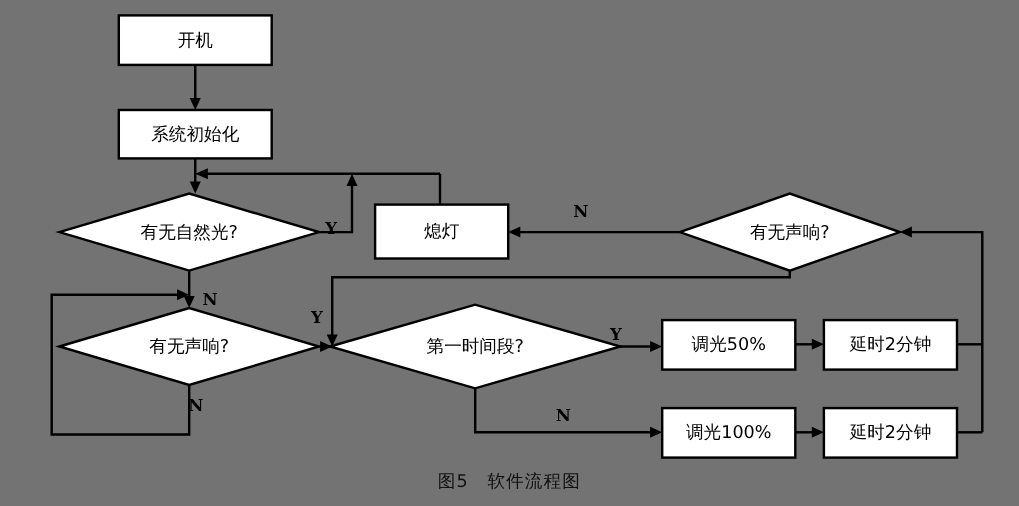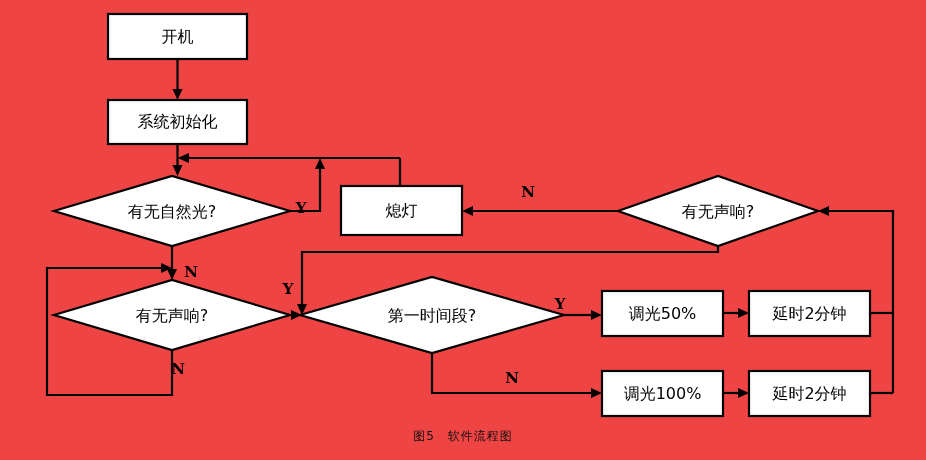--- a/index.html
+++ b/index.html
@@ -4,21 +4,21 @@
 <style>
   html, body {
     margin: 0;
     padding: 0;
     background: #ffffff;
   }
   #page {
     position: relative;
     width: 926px;
     height: 460px;
-    background: #ef4444;
+    background: #737373;
     font-family: "DejaVu Sans", "Liberation Sans", sans-serif;
     overflow: hidden;
   }
   svg#flow {
     position: absolute;
     left: 0;
     top: 0;
     width: 926px;
     height: 460px;
   }
@@ -54,21 +54,21 @@
     text-anchor: middle;
     dominant-baseline: middle;
   }
   .caption {
     position: absolute;
     left: 0;
     top: 428px;
     width: 926px;
     text-align: center;
     font-family: "DejaVu Sans", "Liberation Sans", sans-serif;
-    font-size: 12px;
+    font-size: 16px;
     color: #111111;
     letter-spacing: 1px;
   }
 </style>
 </head>
 <body>
 
 <div id="page">
 
   <svg id="flow" viewBox="0 0 926 460">

